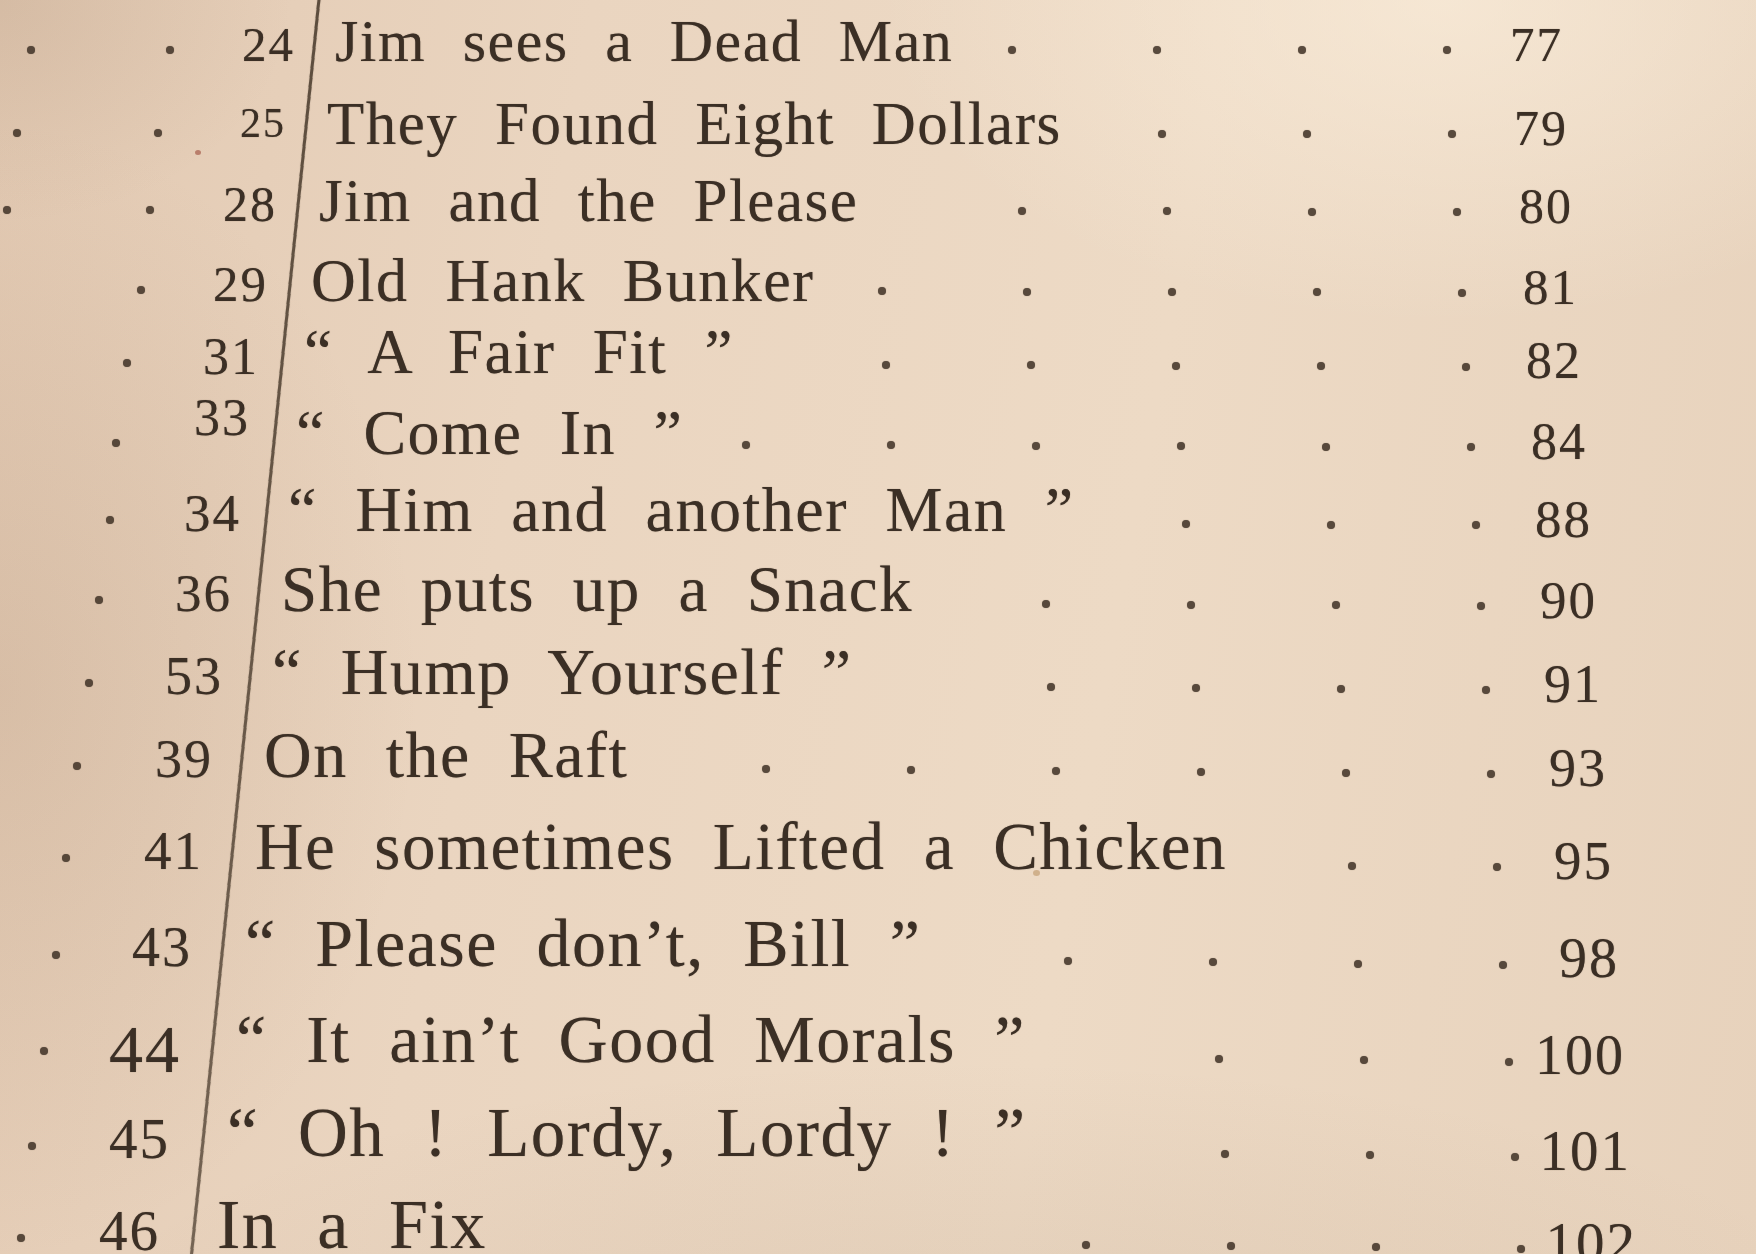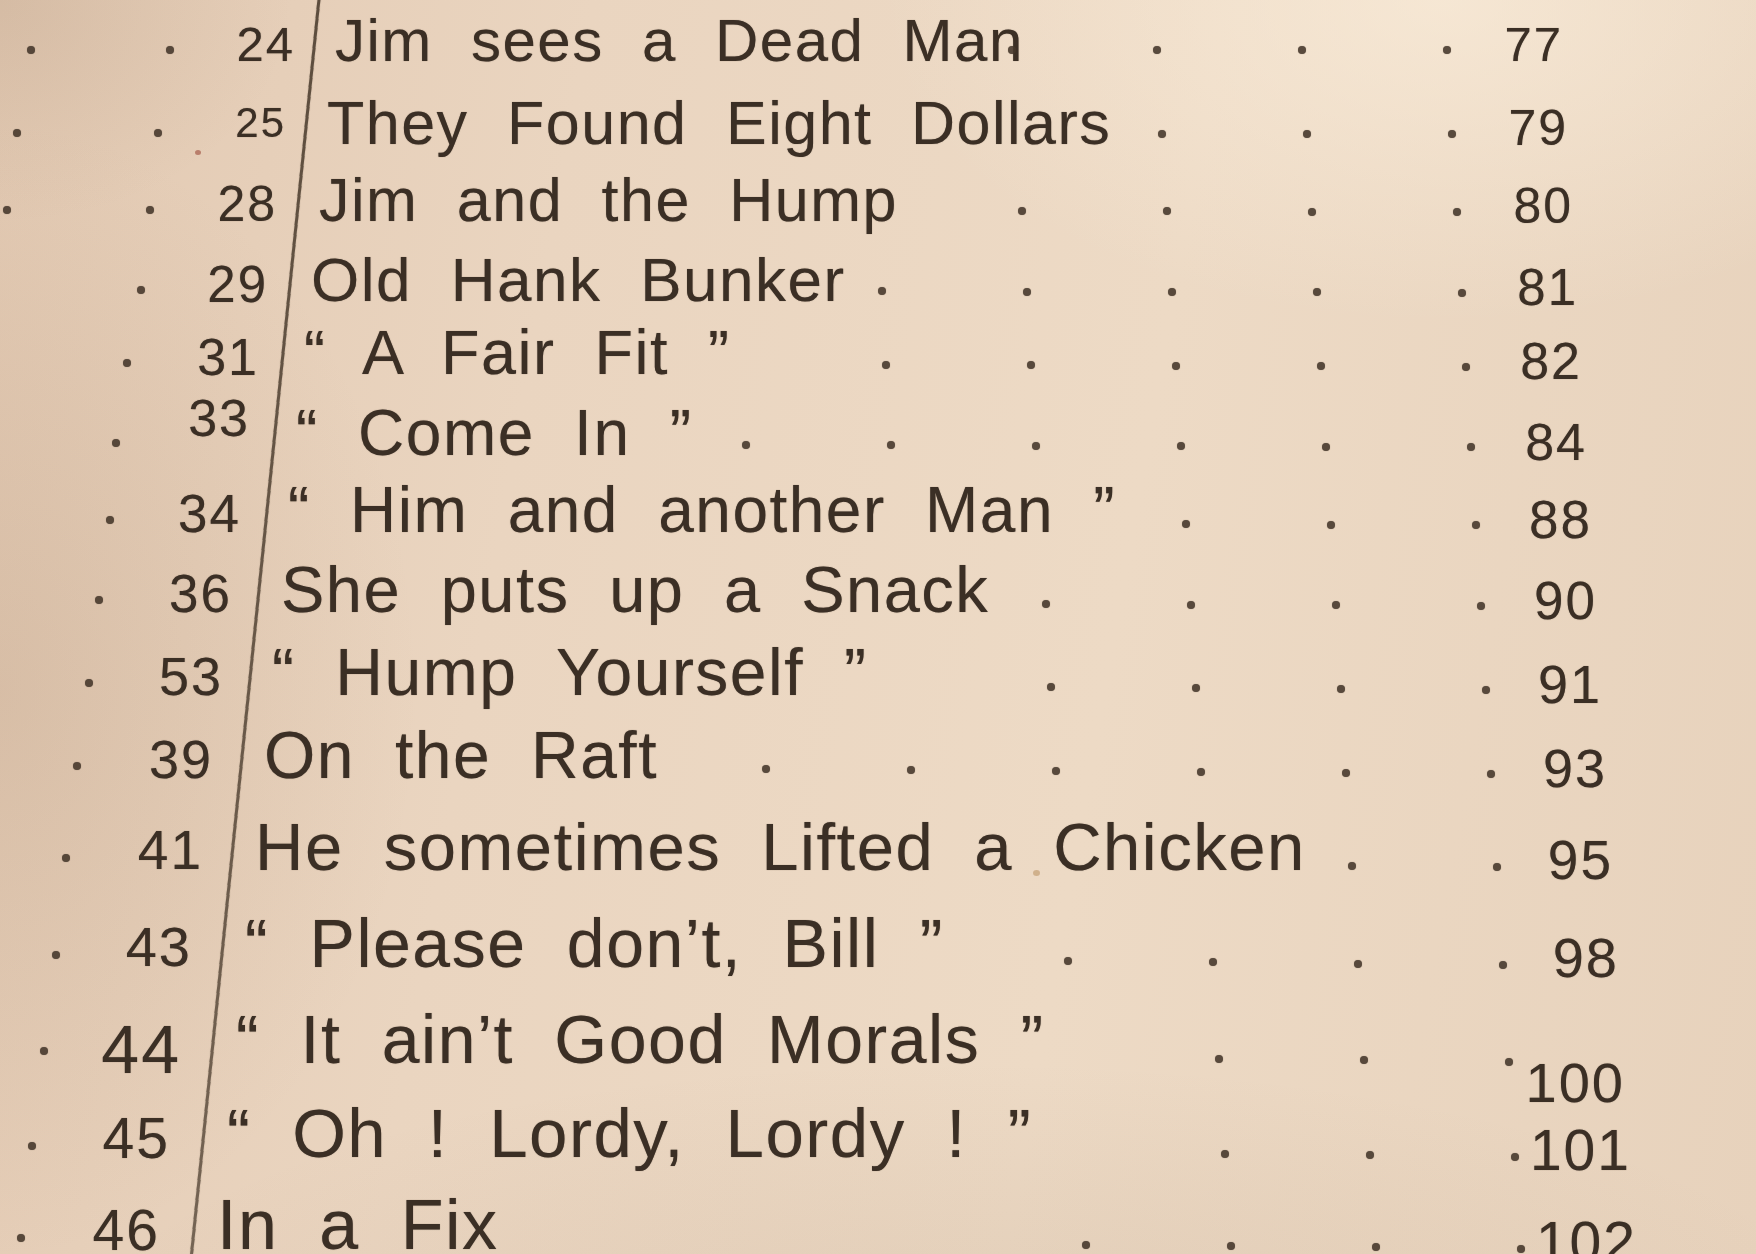--- a/index.html
+++ b/index.html
@@ -7,21 +7,21 @@
     position:relative;
     width:1756px;height:1254px;
     overflow:hidden;
     background-color:#e9d4bf;
     background-image:
       radial-gradient(900px 520px at 82% 0%, rgba(252,240,222,.62), rgba(252,240,222,0) 62%),
       radial-gradient(420px 320px at 0% 0%, rgba(120,90,65,.12), rgba(120,90,65,0) 70%),
       radial-gradient(700px 950px at 0% 55%, rgba(151,117,89,.16), rgba(151,117,89,0) 60%),
       radial-gradient(1300px 420px at 55% 108%, rgba(120,88,60,.10), rgba(120,88,60,0) 70%),
       linear-gradient(100deg, #e2c9b2 0%, #ead5c0 30%, #eddac5 62%, #e7d2bc 100%);
-    font-family:Liberation Sans, sans-serif;
+    font-family:Liberation Serif, serif;
     color:#3b2f25;
   }
   .row{position:static;}
   .num,.title,.page-num{
     position:absolute;
     line-height:1;
     white-space:nowrap;
     color:#3b2f25;
     text-shadow:0 0 1px rgba(58,45,34,.55);
   }
@@ -73,21 +73,21 @@
     <i class="dot" style="left:1158px;top:130px"></i>
     <i class="dot" style="left:1303px;top:130px"></i>
     <i class="dot" style="left:1448px;top:130px"></i>
     <span class="page-num" style="left:1358px;top:103px;width:210px;font-size:50px">79</span>
   </div>
 
   <div class="row">
     <i class="dot" style="left:3px;top:206px"></i>
     <i class="dot" style="left:146px;top:206px"></i>
     <span class="num" style="left:107px;top:179px;width:170px;font-size:50px">28</span>
-    <span class="title" style="left:319px;top:170px;font-size:61px">Jim and the Hump</span>
+    <span class="title" style="left:319px;top:170px;font-size:61px">Jim and the Please</span>
     <i class="dot" style="left:1018px;top:207px"></i>
     <i class="dot" style="left:1163px;top:207px"></i>
     <i class="dot" style="left:1308px;top:208px"></i>
     <i class="dot" style="left:1453px;top:208px"></i>
     <span class="page-num" style="left:1363px;top:181px;width:210px;font-size:50px">80</span>
   </div>
 
   <div class="row">
     <i class="dot" style="left:137px;top:286px"></i>
     <span class="num" style="left:98px;top:259px;width:170px;font-size:51px">29</span>
@@ -190,21 +190,21 @@
     <span class="page-num" style="left:1409px;top:930px;width:210px;font-size:56px">98</span>
   </div>
 
   <div class="row">
     <i class="dot" style="left:40px;top:1047px"></i>
     <span class="num" style="left:11px;top:1015px;width:170px;font-size:68px">44</span>
     <span class="title" style="left:236px;top:1005px;font-size:68px">“ It ain’t Good Morals ”</span>
     <i class="dot" style="left:1215px;top:1055px"></i>
     <i class="dot" style="left:1360px;top:1056px"></i>
     <i class="dot" style="left:1505px;top:1058px"></i>
-    <span class="page-num" style="left:1415px;top:1055px;width:210px;font-size:56px">100</span>
+    <span class="page-num" style="left:1415px;top:1027px;width:210px;font-size:56px">100</span>
   </div>
 
   <div class="row">
     <i class="dot" style="left:28px;top:1142px"></i>
     <span class="num" style="left:0px;top:1110px;width:170px;font-size:57px">45</span>
     <span class="title" style="left:227px;top:1099px;font-size:69px">“ Oh ! Lordy, Lordy ! ”</span>
     <i class="dot" style="left:1221px;top:1150px"></i>
     <i class="dot" style="left:1366px;top:1151px"></i>
     <i class="dot" style="left:1511px;top:1153px"></i>
     <span class="page-num" style="left:1421px;top:1122px;width:210px;font-size:57px">101</span>

